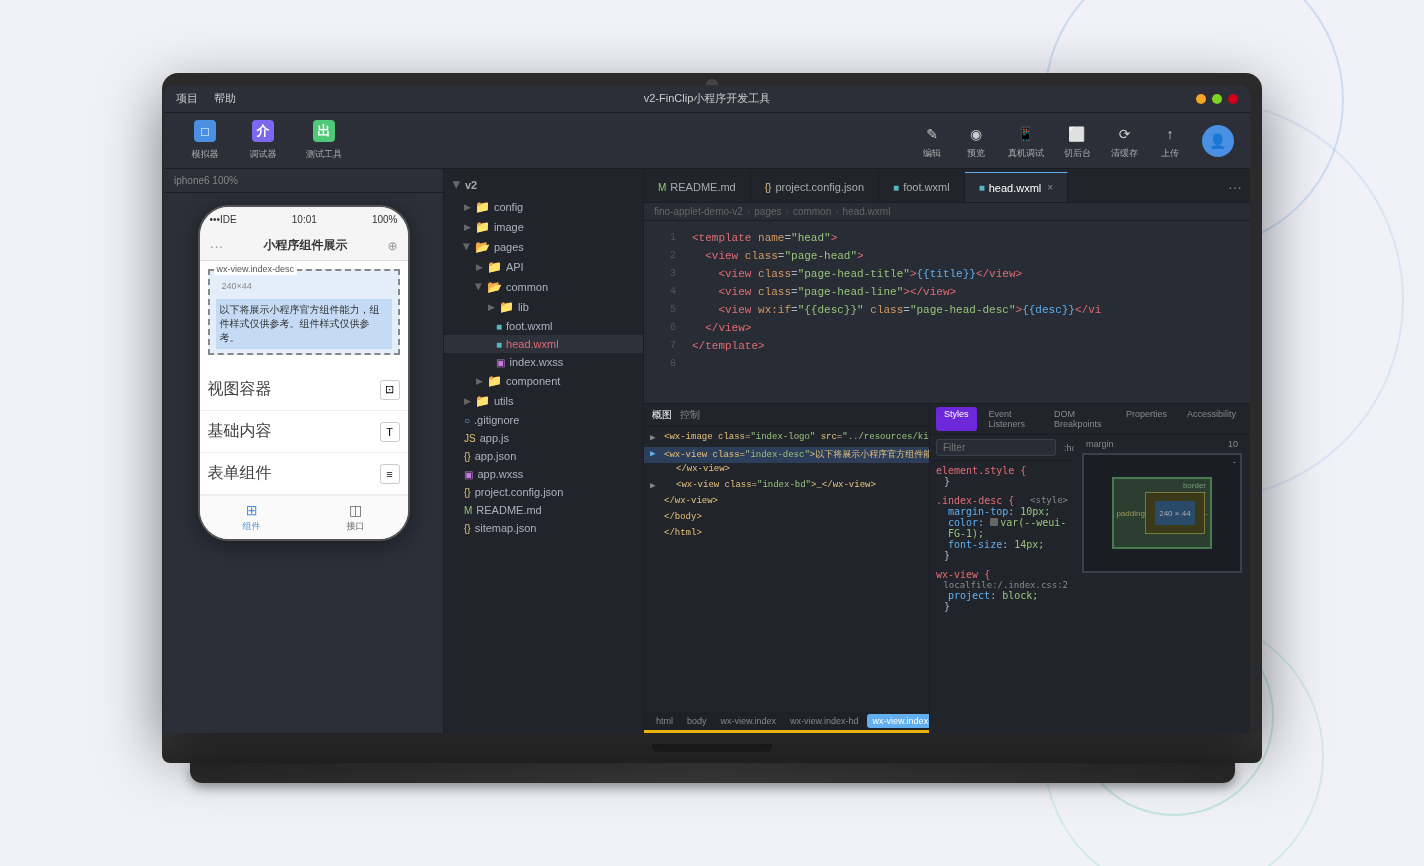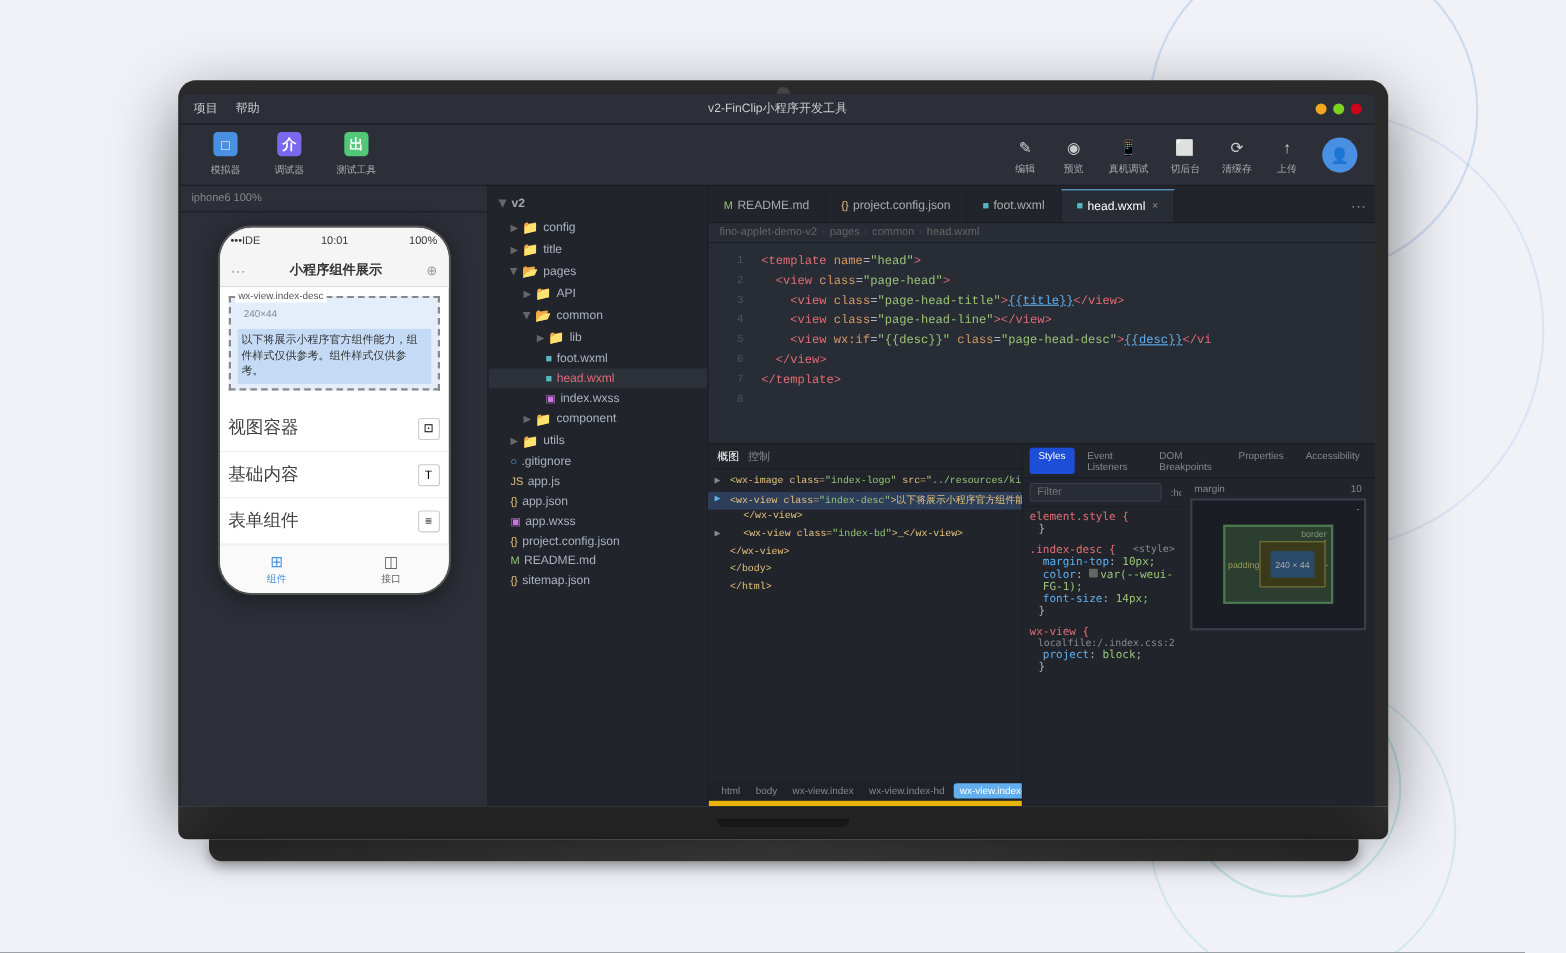--- a/index.html
+++ b/index.html
@@ -455,21 +455,21 @@
       line-height: 18px;
     }
     .line-content {
       color: #abb2bf;
       line-height: 18px;
       white-space: pre;
     }
     .c-tag { color: #e06c75; }
     .c-attr { color: #d19a66; }
     .c-string { color: #98c379; }
-    .c-bracket { color: #61afef; text-decoration: underline; }
+    .c-bracket { color: #61afef; }
 
     
     .bottom-panel {
       height: 330px;
       background: #21252b;
       border-top: 1px solid #1a1d24;
       display: flex;
       flex-direction: column;
       flex-shrink: 0;
       overflow: hidden;
@@ -527,21 +527,21 @@
       color: #abb2bf;
       white-space: pre;
       font-size: 10px;
     }
 
     
     .element-tabs {
       display: flex;
       padding: 2px 6px;
       background: #1e2127;
-      border-bottom: 5px solid #eab308;
+      border-bottom: 3px solid #eab308;
       gap: 2px;
       overflow: hidden;
     }
     .elem-tab {
       padding: 2px 6px;
       font-size: 9px;
       color: #888;
       cursor: pointer;
       border-radius: 3px;
       white-space: nowrap;
@@ -567,21 +567,21 @@
       border-bottom: 1px solid #1a1d24;
     }
     .style-tab {
       padding: 2px 8px;
       font-size: 9px;
       color: #888;
       cursor: pointer;
       border-radius: 3px;
     }
     .style-tab.active {
-      background: #1d4ed8;
+      background: #6d28d9;
       color: white;
     }
     .styles-filter {
       padding: 4px 6px;
       border-bottom: 1px solid #1a1d24;
       display: flex;
       align-items: center;
       gap: 4px;
     }
     .styles-filter input {
@@ -845,21 +845,21 @@
           <div class="tree-item">
             <span class="indent" style="width:8px;"></span>
             <span class="arrow">▶</span>
             <span class="folder-icon">📁</span>
             <span>config</span>
           </div>
           <div class="tree-item">
             <span class="indent" style="width:8px;"></span>
             <span class="arrow">▶</span>
             <span class="folder-icon">📁</span>
-            <span>title</span>
+            <span>image</span>
           </div>
           <div class="tree-item">
             <span class="indent" style="width:8px;"></span>
             <span class="arrow open">▶</span>
             <span class="folder-icon">📂</span>
             <span>pages</span>
           </div>
           <div class="tree-item">
             <span class="indent" style="width:20px;"></span>
             <span class="arrow">▶</span>

